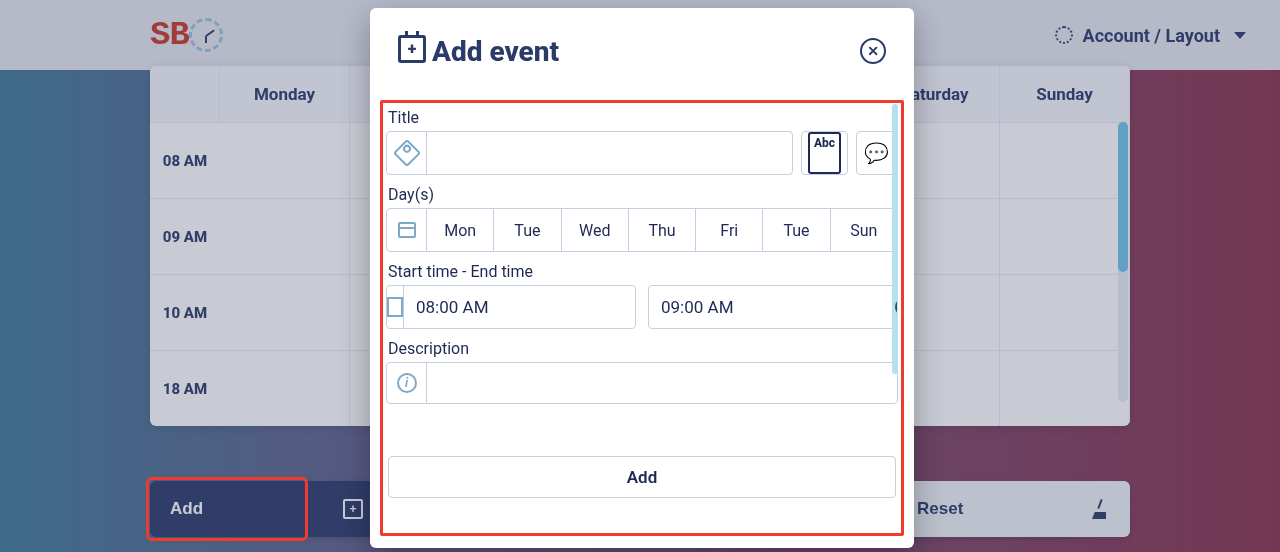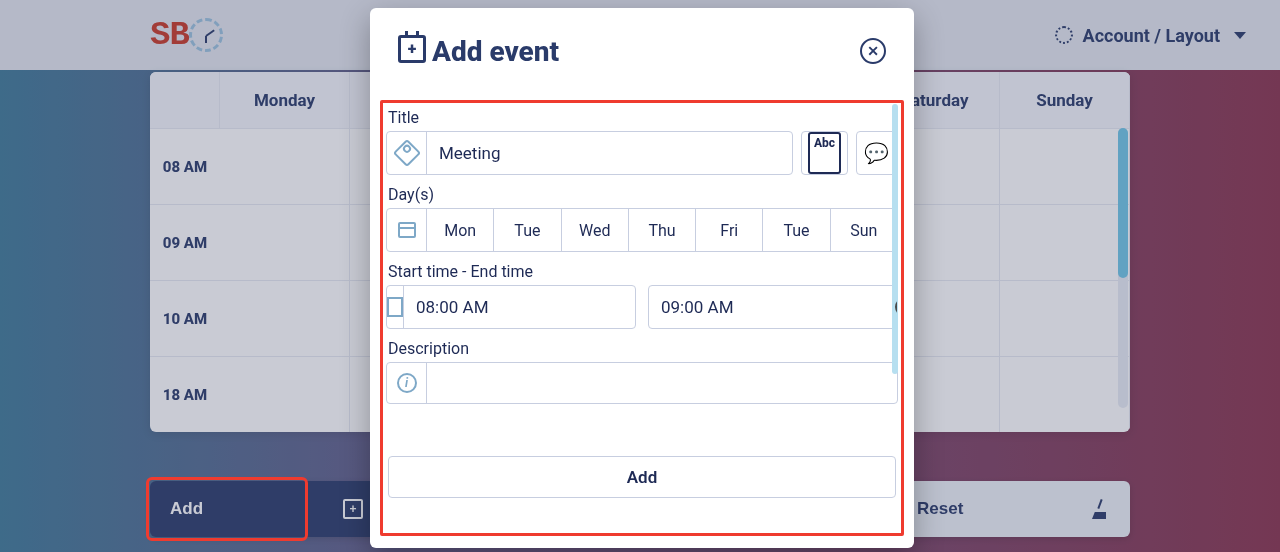--- a/index.html
+++ b/index.html
@@ -52,21 +52,21 @@
   .gear-icon{width:18px;height:18px;border:2px dotted var(--navy);border-radius:50%}
   .chevron-down{width:0;height:0;border-left:6px solid transparent;border-right:6px solid transparent;border-top:7px solid var(--navy);margin-left:4px}
 
   
   .dim{
     position:absolute;inset:0;background:rgba(60,70,100,.28);
   }
 
   
   .card{
-    position:absolute;left:150px;right:150px;top:72px;
+    position:absolute;left:150px;right:150px;top:66px;
     background:#fff;border-radius:6px;
     box-shadow:0 2px 10px rgba(0,0,0,.12);
     overflow:hidden;
     height:360px;
   }
   .day-header{
     display:grid;grid-template-columns:70px repeat(7,1fr);
     height:56px;background:var(--row);
   }
   .day-header div{
@@ -350,21 +350,20 @@
     <div class="form-outline"></div>
     <div class="form">
       <div class="form-scroll"></div>
 
       <div class="fld-label">Title</div>
       <div class="input-row">
         <div class="input-group flex">
           <div class="ig-icon">
               <span class="tag-ic"></span>
             </div>
-          <input class="ig-input" value="Meeting" style="">
         </div>
         <div class="abc">
           <span class="abc-inner">Abc</span>
         </div>
         <div class="comment">
           <span>💬</span>
         </div>
       </div>
 
       <div class="fld-label">Day(s)</div>

